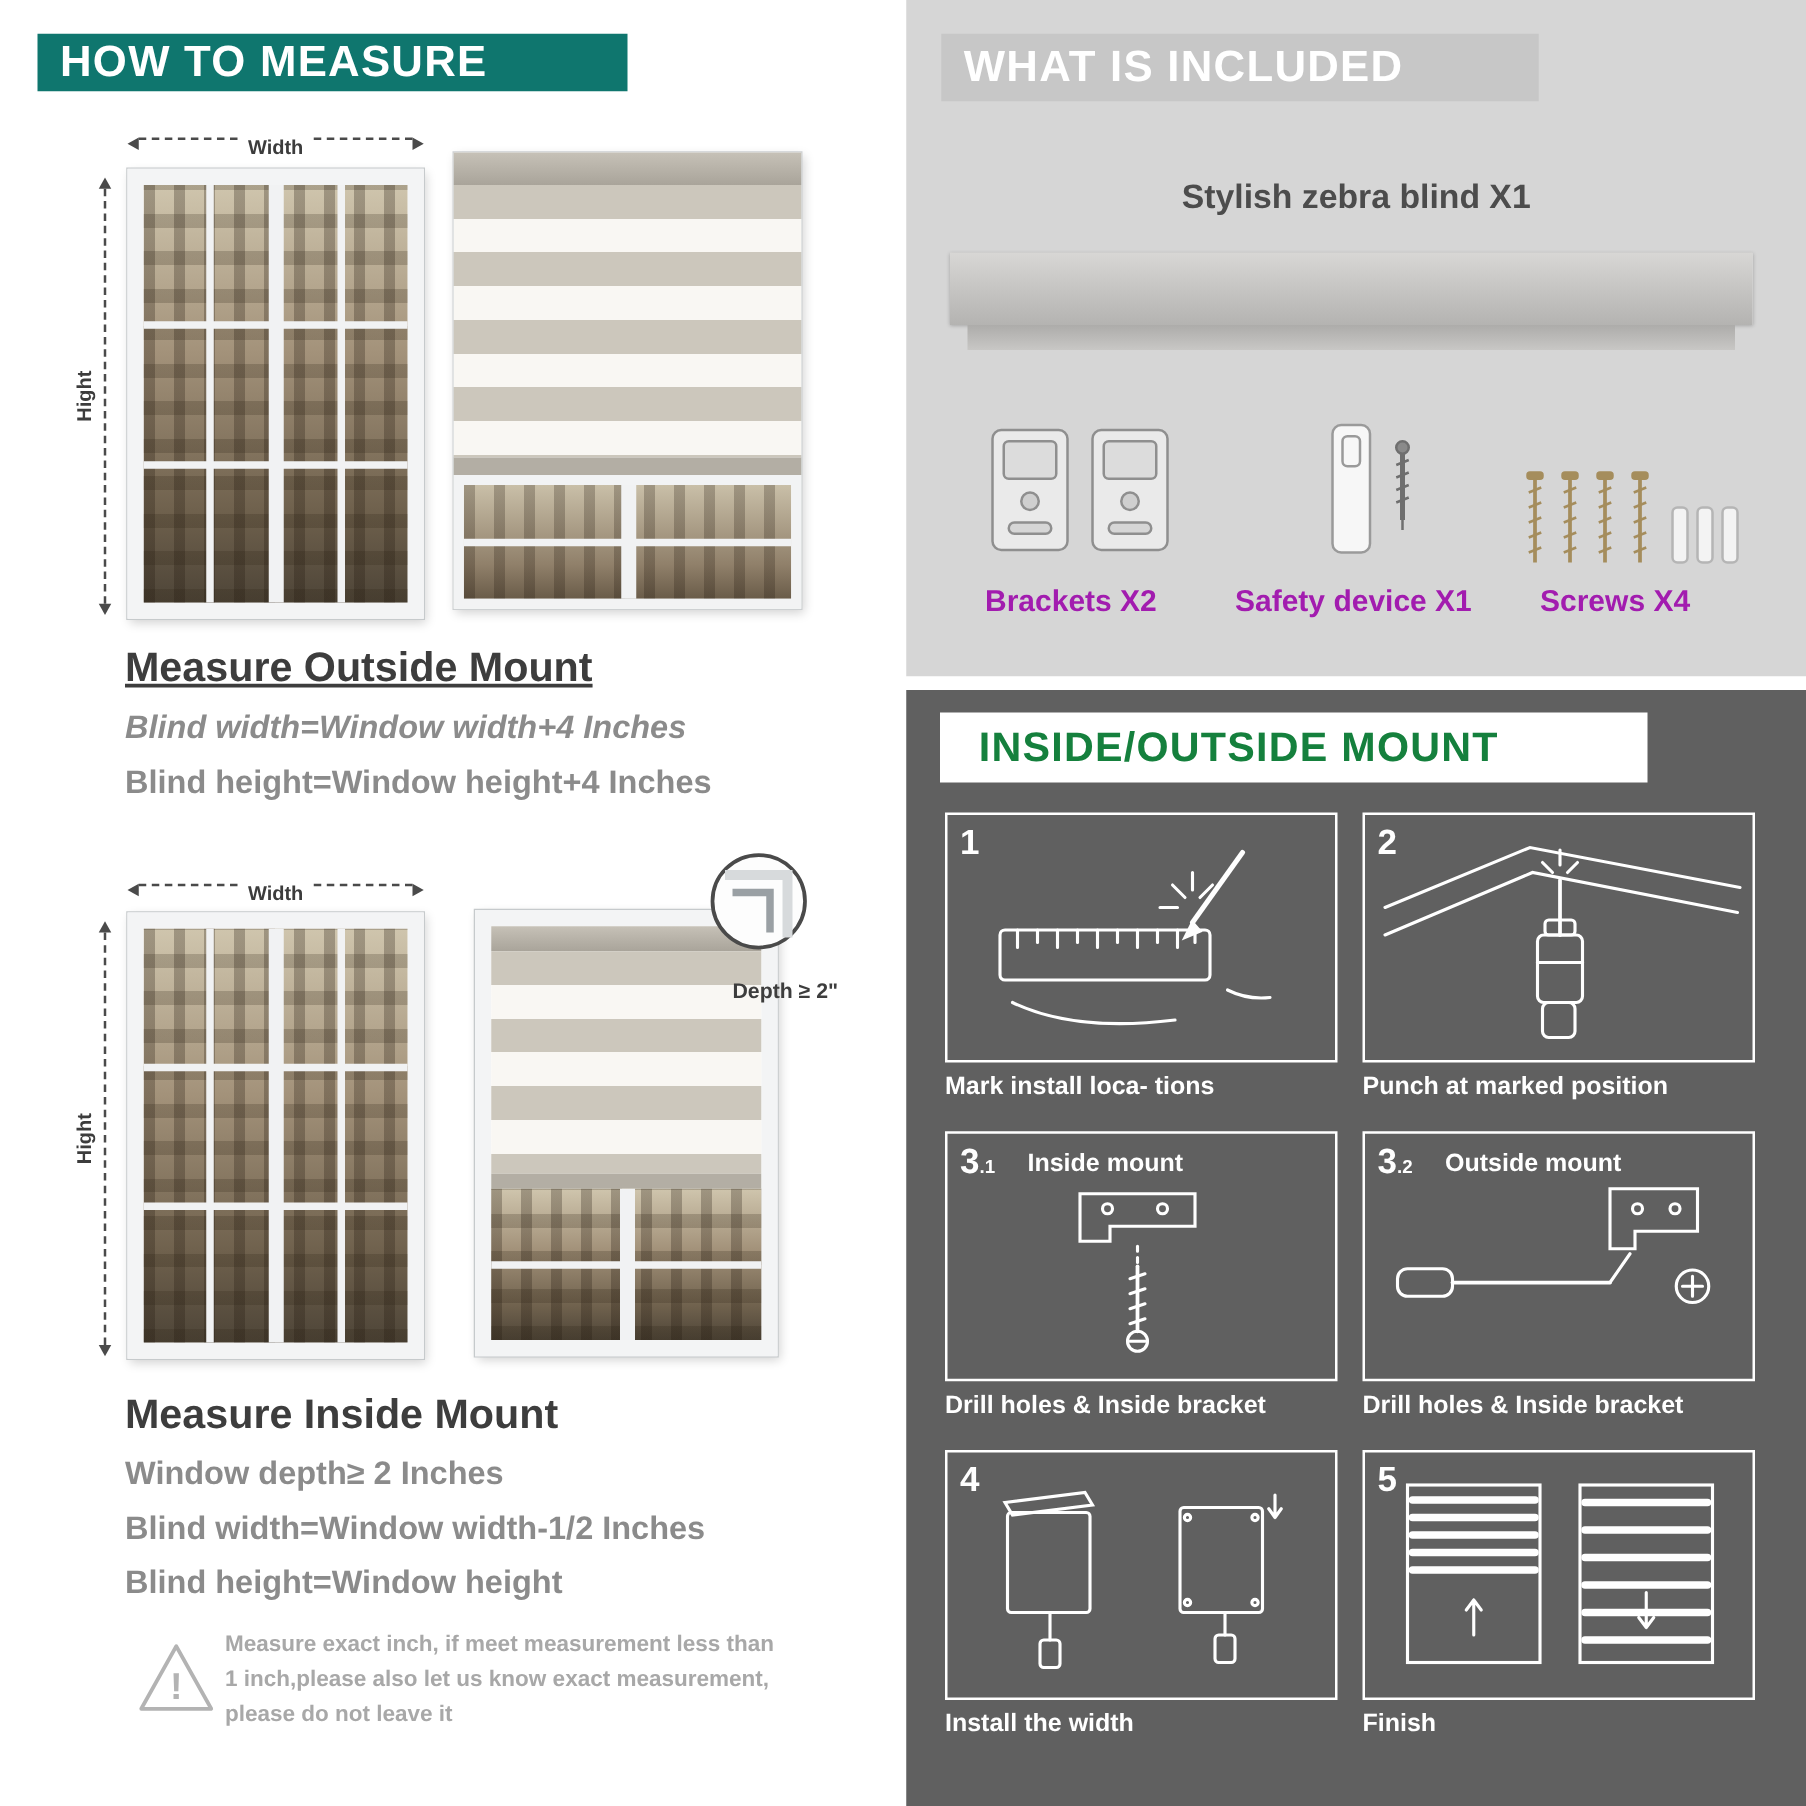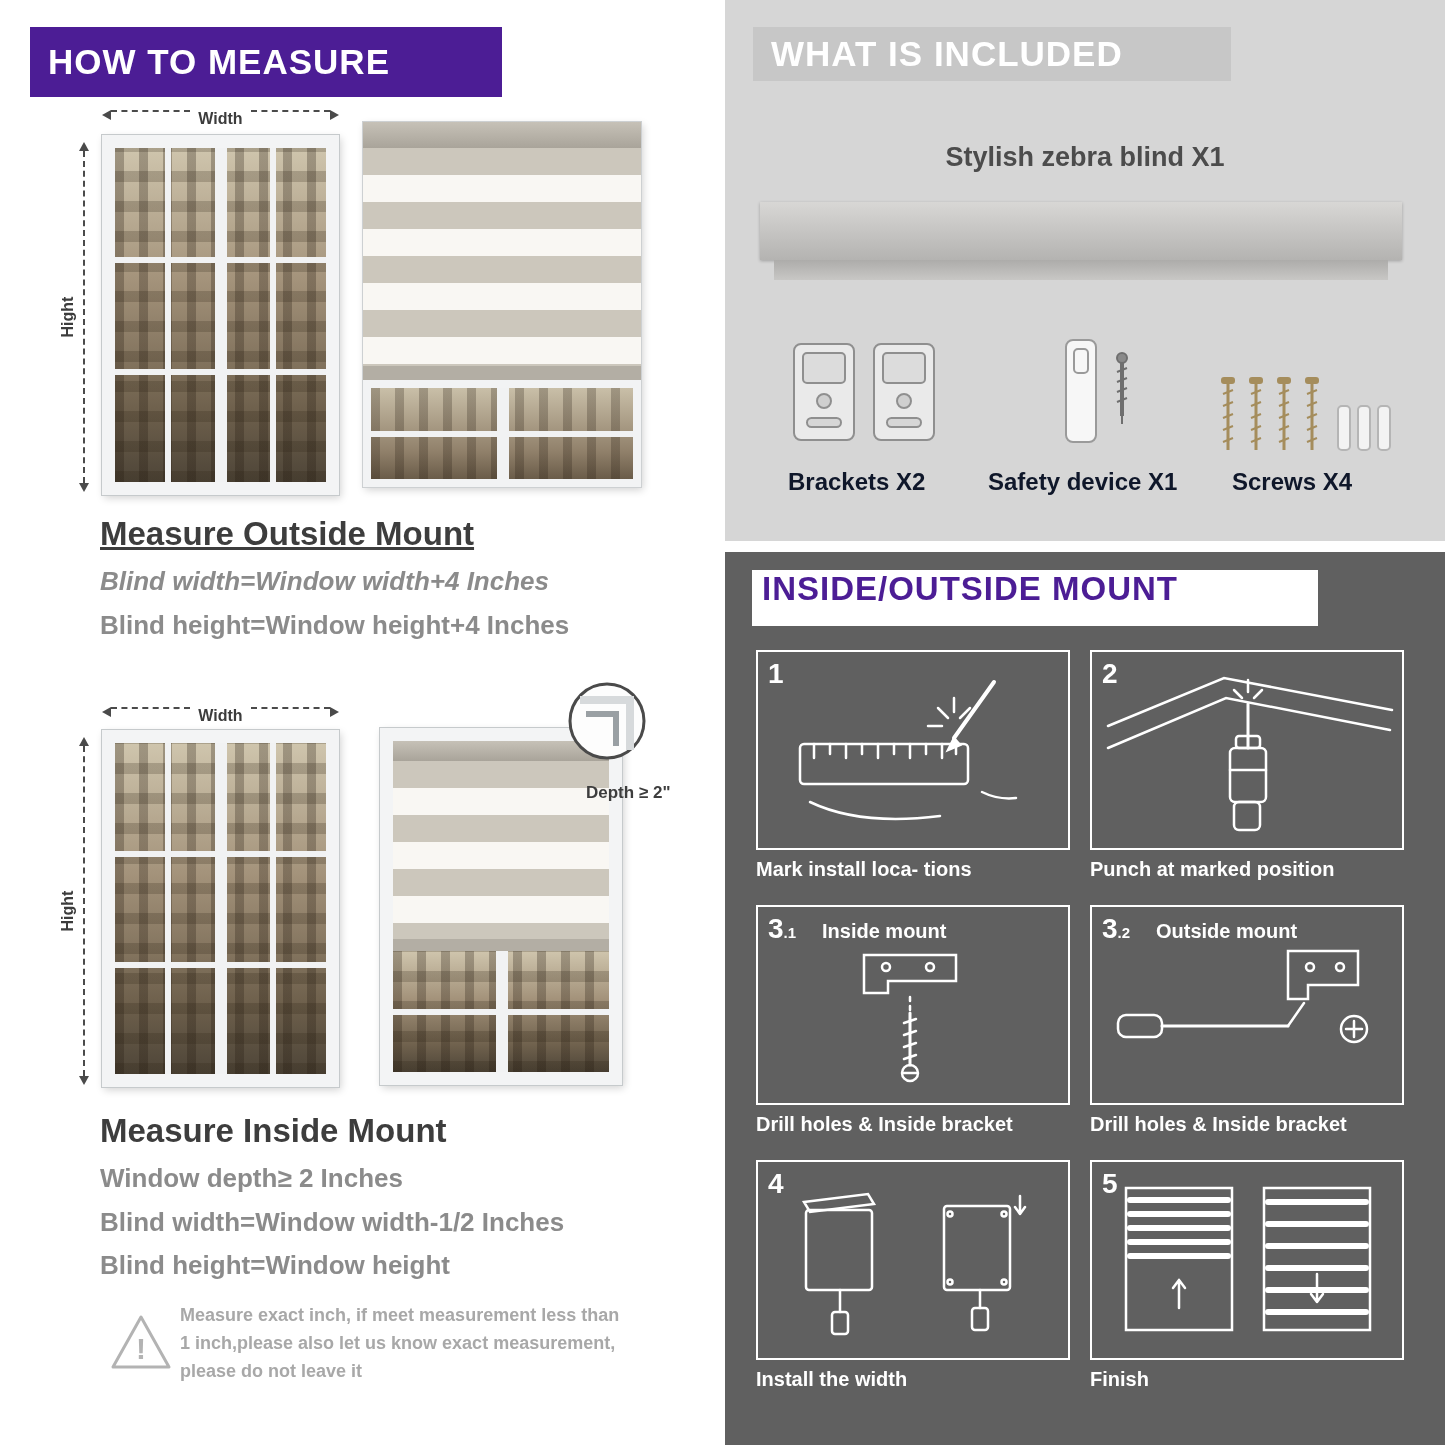--- a/index.html
+++ b/index.html
@@ -14,21 +14,21 @@
 
   
   .hdr-bar {
     display:flex; align-items:center;
     padding-left:18px;
     color:#ffffff;
     font-weight:bold;
     font-size:35px;
     letter-spacing:1px;
   }
-  .left-hdr  { left:30px;  top:27px; width:472px; height:70px; background:#4c1d95; }
+  .left-hdr  { left:30px;  top:27px; width:472px; height:46px; background:#0f766e; }
   .right-hdr { left:753px; top:27px; width:478px; height:54px; background:#c7c7c7; }
 
   
   .window {
     border:13px solid #f3f4f5;
     box-shadow:0 0 0 1px #c6cacc, 2px 3px 8px rgba(0,0,0,.18);
     background:#ffffff;
   }
   .win-glass {
     position:absolute; inset:0;
@@ -88,28 +88,28 @@
   }
 
   
   .included-bg { left:725px; top:0; width:720px; height:541px; background:#d6d6d6; }
   .product-label { font-size:27px; font-weight:bold; color:#4c4c4c; }
   .rail-main {
     background:linear-gradient(180deg, #d8d7d5 0%, #c4c3c1 55%, #b4b3b1 100%);
     box-shadow:0 1px 3px rgba(0,0,0,.25);
   }
   .rail-lip { background:linear-gradient(180deg, #adacaa 0%, #c8c7c5 100%); }
-  .item-label { font-size:24px; font-weight:bold; color:#0f172a; }
+  .item-label { font-size:24px; font-weight:bold; color:#a21caf; }
 
   
   .mount-bg { left:725px; top:552px; width:720px; height:893px; background:#606060; }
   .mount-hdr {
     left:752px; top:570px; width:566px; height:56px;
-    background:#ffffff; color:#4c1d95;
-    display:flex; padding-left:10px;
+    background:#ffffff; color:#15803d;
+    display:flex; align-items:center; padding-left:31px;
     font-size:33px; font-weight:bold; letter-spacing:1px;
   }
   .panel { position:absolute; width:314px; height:200px; border:2px solid #ffffff; }
   .panel-num { position:absolute; top:6px; left:10px; color:#fff; font-size:28px; font-weight:bold; }
   .panel-num .sub { font-size:15px; font-weight:bold; }
   .panel-title { position:absolute; top:13px; left:64px; color:#fff; font-size:20px; font-weight:bold; }
   .panel-art { position:absolute; inset:0; }
   .panel-caption { position:absolute; width:320px; color:#ffffff; font-size:20px; font-weight:bold; }
 </style>
 </head>

